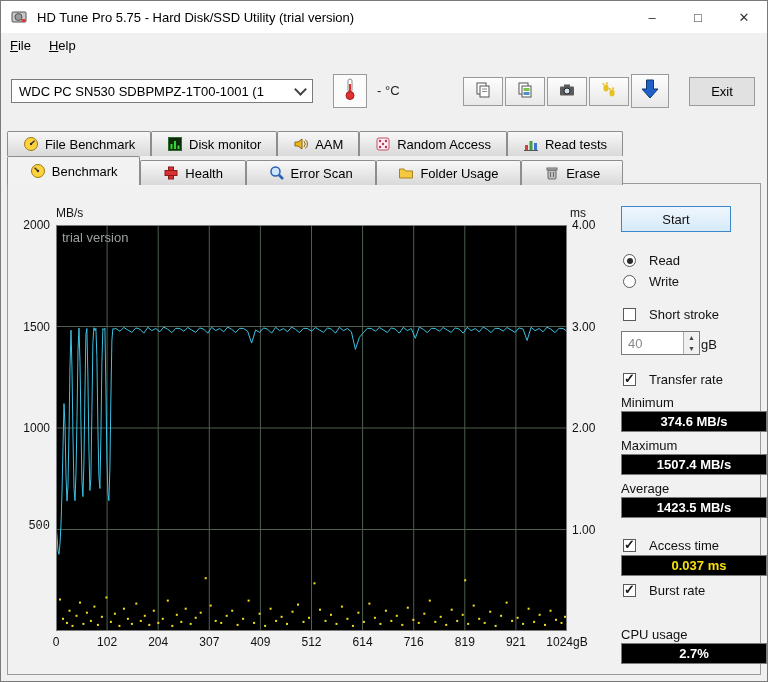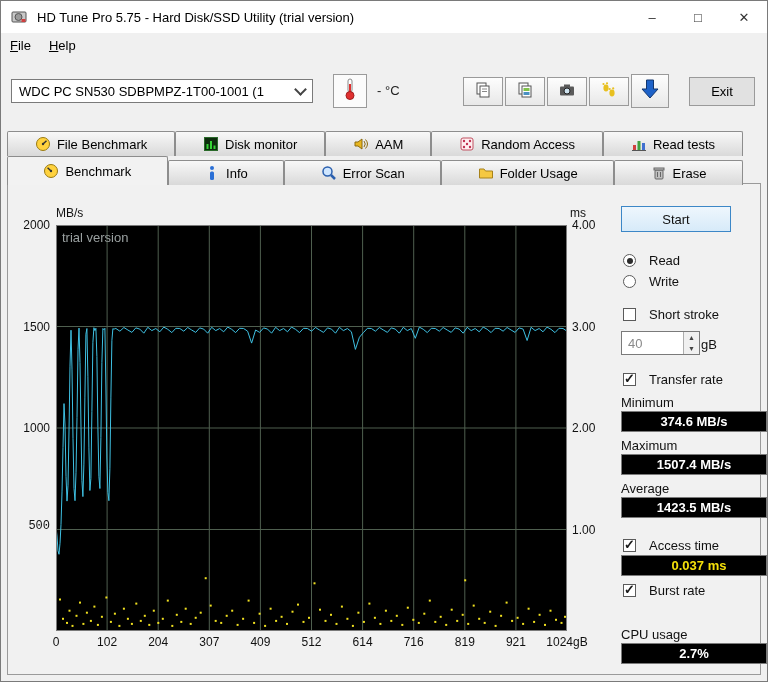--- a/index.html
+++ b/index.html
@@ -21,21 +21,21 @@
   .toolbar{position:absolute;left:0;top:56px;width:100%;height:66px;background:#f0f0f0;}
   .combo{position:absolute;left:10px;top:22px;width:302px;height:24px;background:#fff;border:1px solid #7a7a7a;display:flex;align-items:center;padding:0 7px;font-size:13px;box-sizing:border-box;white-space:nowrap;overflow:hidden;}
   .chevron{width:7px;height:7px;border-right:2px solid #444;border-bottom:2px solid #444;transform:rotate(45deg);margin-left:auto;margin-bottom:4px;flex:0 0 auto;}
   .thermo-btn{position:absolute;left:332px;top:17px;width:32px;height:32px;background:#fbfbfb;border:1px solid #9a9a9a;display:flex;align-items:center;justify-content:center;}
   .temp-text{position:absolute;left:376px;top:26px;font-size:13px;color:#222;}
   .tbtn{position:absolute;top:20px;width:38px;height:27px;background:linear-gradient(#fdfdfd,#e8e8e8);border:1px solid #9a9a9a;display:flex;align-items:center;justify-content:center;}
   .dlbtn{position:absolute;left:630px;top:17px;width:36px;height:32px;background:linear-gradient(#fdfdfd,#e8e8e8);border:1px solid #9a9a9a;display:flex;align-items:center;justify-content:center;}
   .exit-btn{position:absolute;left:688px;top:20px;width:64px;height:27px;background:#e1e1e1;border:1px solid #9a9a9a;display:flex;align-items:center;justify-content:center;font-size:13px;}
 
   
-  .tab-row{position:absolute;left:6px;width:736px;display:flex;align-items:flex-end;}
+  .tab-row{position:absolute;left:6px;width:616px;display:flex;align-items:flex-end;}
   #tab-row-1{top:128px;height:27px;}
   #tab-row-2{top:155px;height:29px;z-index:3;}
   .tab{flex:1 1 auto;height:24px;display:flex;align-items:center;justify-content:center;gap:6px;padding:0 10px;
        background:linear-gradient(#f8f8f8,#d9d9d9);border:1px solid #8d8d8d;border-bottom:none;border-radius:2px 2px 0 0;font-size:13px;white-space:nowrap;}
   .tab.active{height:28px;background:#f2f2f2;position:relative;z-index:4;}
   .ticon{width:16px;height:16px;display:inline-flex;flex:0 0 auto;}
 
   
   .content{position:absolute;left:6px;top:182px;right:6px;bottom:6px;background:#f1f1f1;border:1px solid #9a9a9a;z-index:1;}
 
@@ -229,25 +229,25 @@
           <circle cx="8" cy="8" r="6.5" fill="#ffd23e" stroke="#9a7a10"></circle>
           <line x1="8" y1="8" x2="4.6" y2="4.8" stroke="#333" stroke-width="1.5"></line>
           <circle cx="8" cy="8" r="1.2" fill="#333"></circle>
         </svg>
       </span>
       <span>Benchmark</span>
     </div>
     <div class="tab">
       <span class="ticon">
         <svg width="16" height="16" viewBox="0 0 16 16">
-          <circle cx="8" cy="3" r="2" fill="#2a6fd6"></circle>
-          <rect x="6" y="6.5" width="4" height="8.5" rx="1.5" fill="#2a6fd6"></rect>
-        </svg>
-      </span>
-      <span>Info</span>
+          <rect x="5.5" y="2" width="5" height="12" fill="#d83030" stroke="#8a1a1a"></rect>
+          <rect x="2" y="5.5" width="12" height="5" fill="#d83030" stroke="#8a1a1a"></rect>
+        </svg>
+      </span>
+      <span>Health</span>
     </div>
     <div class="tab">
       <span class="ticon">
         <svg width="16" height="16" viewBox="0 0 16 16">
           <circle cx="6.5" cy="6.5" r="4.5" fill="#cfe6ff" stroke="#2a5fae" stroke-width="1.5"></circle>
           <line x1="10" y1="10" x2="14" y2="14" stroke="#2a5fae" stroke-width="2.5"></line>
         </svg>
       </span>
       <span>Error Scan</span>
     </div>

